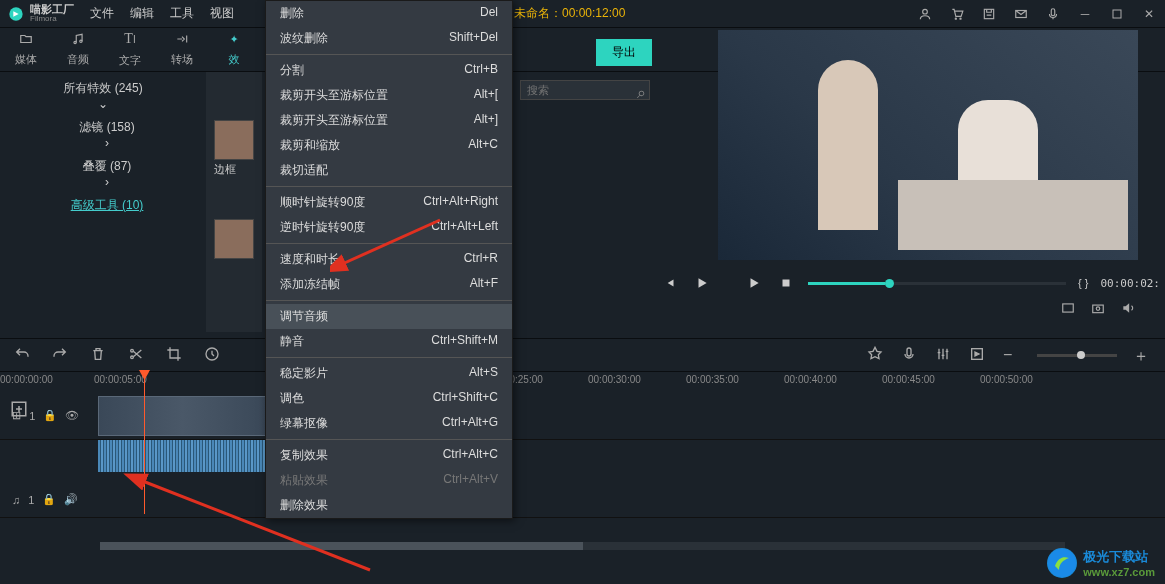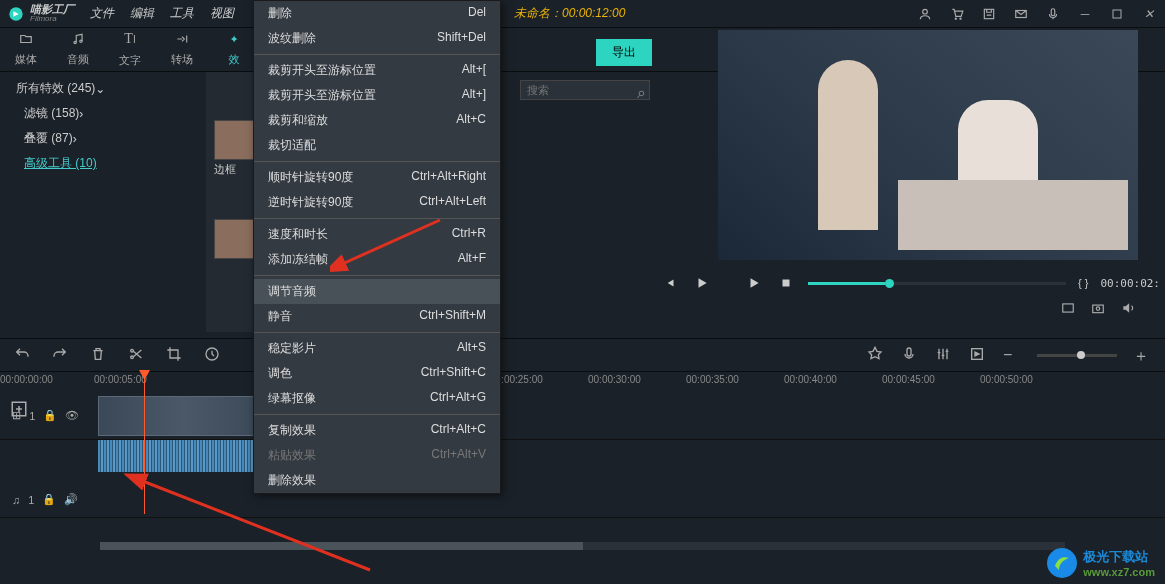--- a/index.html
+++ b/index.html
@@ -1,36 +1,36 @@
 <!DOCTYPE html>
 <html><head>
 <meta charset="utf-8">
 <style>
 * { margin:0; padding:0; box-sizing:border-box; font-family:"Microsoft YaHei",sans-serif; }
 body { background:#1a2128; color:#ccc; width:1165px; height:584px; overflow:hidden; position:relative; }
-.topbar { height:28px; background:#1a2128; display:flex; align-items:center; padding:0 8px; font-size:12px; border-bottom:1px solid #0a0d10;font-style:italic; }
+.topbar { height:28px; background:#1a2128; display:flex; align-items:center; padding:0 8px; font-size:12px; border-bottom:1px solid #0a0d10; }
 .logo { display:flex; align-items:center; gap:6px; margin-right:16px; }
 .logo-icon { width:16px; height:16px; }
 .menu-group { display:flex; gap:16px; }
 .menu-item { color:#ccc; cursor:pointer; }
 .title-info { margin-left:280px; color:#eab308; }
 .win-icons { margin-left:auto; display:flex; gap:16px; align-items:center; }
 .icon { width:16px; height:16px; display:inline-flex; align-items:center; justify-content:center; color:#aaa; }
 .tabs-row { height:44px; background:#1a2128; display:flex; align-items:center; border-bottom:1px solid #0a0d10; }
 .tab { width:52px; height:44px; display:flex; flex-direction:column; align-items:center; justify-content:center; gap:6px; font-size:11px; color:#aaa; cursor:pointer; }
 .tab.active { color:#4cc; }
 .main { display:flex; height:260px; }
 .left-col { width:206px; background:#1a2128; font-size:12px; padding:4px 0; }
-.tree-item { padding:4px 16px; display:flex; justify-content:flex-start; align-items:center; cursor:pointer; }
+.tree-item { padding:4px 16px; display:flex; justify-content:flex-end; align-items:center; cursor:pointer;flex-direction:column; }
 .tree-item.sub { padding-left:24px; }
 .tree-link { color:#4cc; text-decoration:underline; }
 .mid-col { width:56px; background:#232a31; display:flex; flex-direction:column; align-items:center; gap:12px; padding-top:48px; }
 .thumb { width:40px; height:40px; background:#8a6d5c; border:1px solid #444; }
 .thumb-label { font-size:11px; color:#ccc; margin-top:2px; }
-.contextmenu { position:absolute; left:253px; top:0; width:248px; background:#343a42; border:1px solid #1a1a1a; font-size:12px; z-index:50; box-shadow:2px 2px 8px rgba(0,0,0,.5); }
+.contextmenu { position:absolute; left:265px; top:0; width:248px; background:#343a42; border:1px solid #1a1a1a; font-size:12px; z-index:50; box-shadow:2px 2px 8px rgba(0,0,0,.5); }
 .cm-item { display:flex; justify-content:space-between; padding:4px 14px; color:#ddd; cursor:pointer; }
 .cm-item.highlight { background:#485058; }
 .cm-item.disabled { color:#777; }
 .cm-sep { height:1px; background:#555; margin:3px 0; }
 .export-area { position:absolute; left:520px; top:28px; width:140px; height:48px; display:flex; align-items:center; justify-content:flex-end; padding-right:8px; }
 .export-btn { background:#2dd4bf; color:#000; border:none; padding:5px 16px; font-size:12px; cursor:pointer; }
 .search-area { position:absolute; left:520px; top:80px; width:140px; }
 .search-input { width:130px; background:#2a3138; border:1px solid #444; color:#ccc; padding:3px 6px; font-size:11px; }
 .search-icon { position:absolute; right:14px; top:4px; color:#888; }
 .preview { position:absolute; left:718px; top:30px; width:420px; height:230px; background:#000; }
@@ -207,20 +207,24 @@
   <div class="cm-item">
       <span>删除</span>
       <span>Del</span>
     </div>
   <div class="cm-item">
       <span>波纹删除</span>
       <span>Shift+Del</span>
     </div>
   <div class="cm-sep"></div>
   <div class="cm-item">
+      <span>分割</span>
+      <span>Ctrl+B</span>
+    </div>
+  <div class="cm-item">
       <span>裁剪开头至游标位置</span>
       <span>Alt+[</span>
     </div>
   <div class="cm-item">
       <span>裁剪开头至游标位置</span>
       <span>Alt+]</span>
     </div>
   <div class="cm-item">
       <span>裁剪和缩放</span>
       <span>Alt+C</span>

